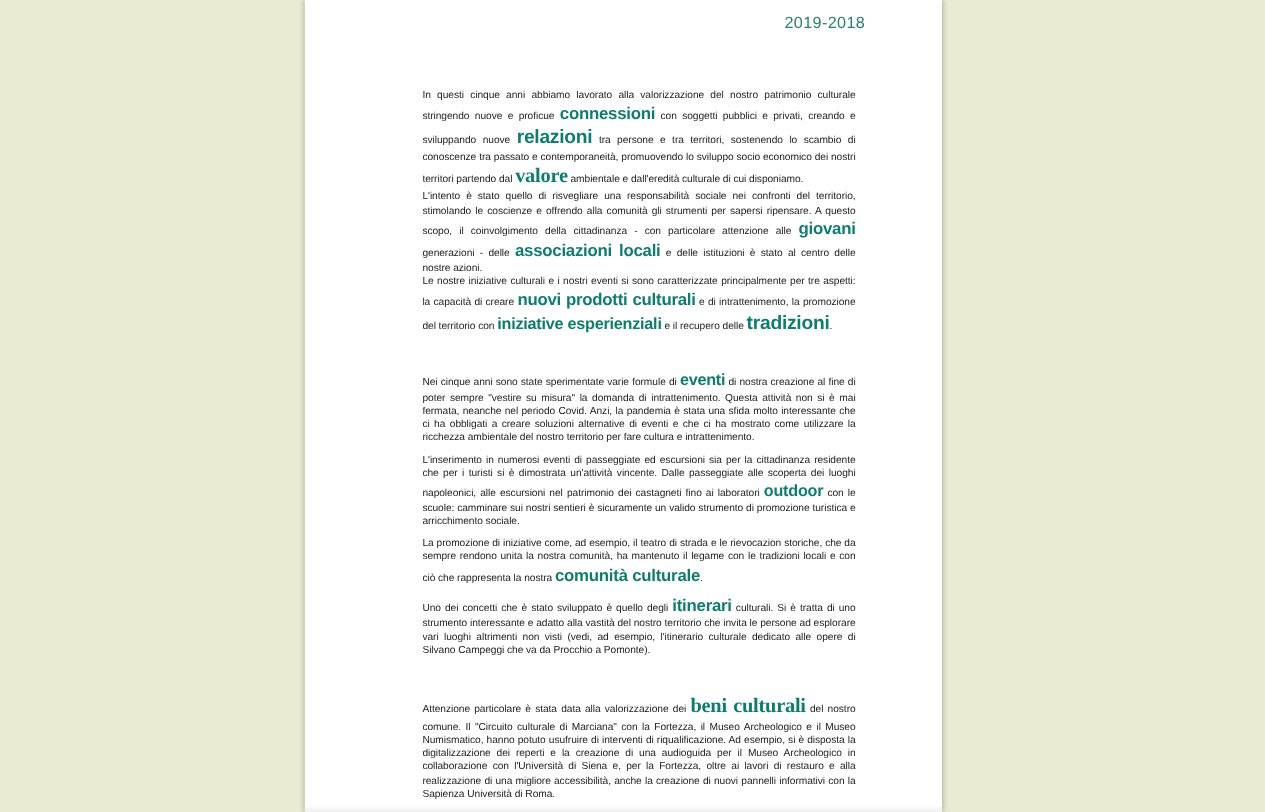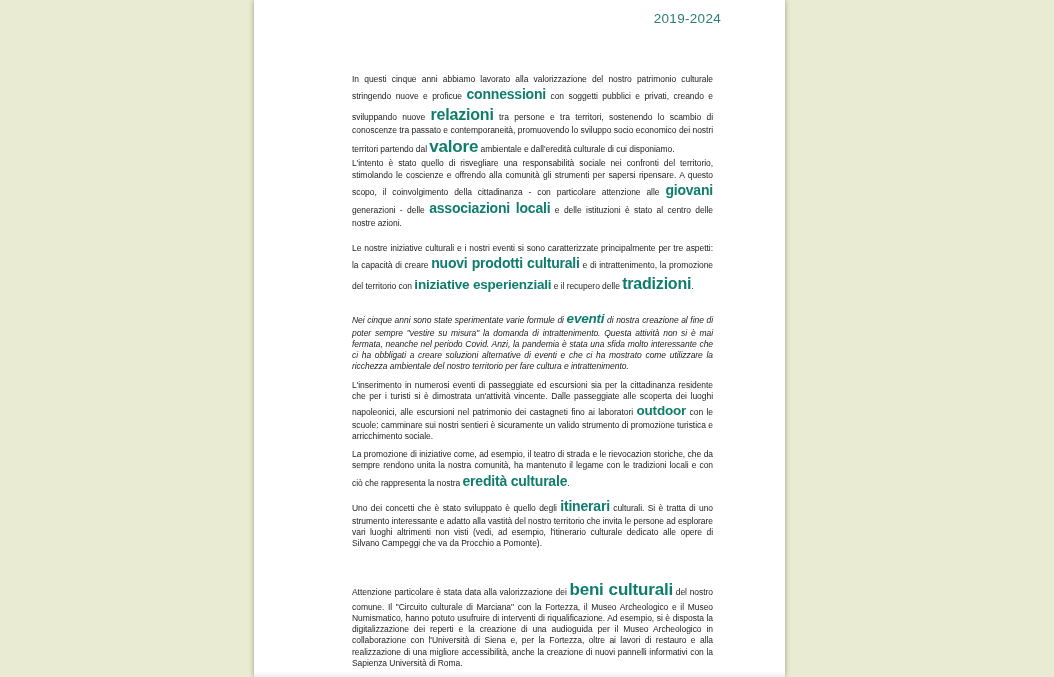--- a/index.html
+++ b/index.html
@@ -50,43 +50,43 @@
     font-size: 8.5px;
     letter-spacing: -0.05px;
     line-height: 1.32;
     text-align: justify;
   }
   .para {
     margin: 0;
   }
   .gap-none { margin-top: 0; }
   .gap-sm   { margin-top: 7px; }
-  .gap-md   { margin-top: 14px; }
-  .gap-lg   { margin-top: 16px; font-style: italic; }
+  .gap-md   { margin-top: 0; }
+  .gap-lg   { margin-top: 28px; }
   .gap-xl   { margin-top: 30px; }
   .em {
     font-weight: 700;
     color: var(--accent, #0f7d6e);
     letter-spacing: -0.2px;
   }
   .s1 { font-size: 16px; }
   .s2 { font-size: 13.5px; }
   .s3 { font-size: 14px; }
-  .s4 { font-size: 17px; }
+  .s4 { font-size: 17px; font-family: Liberation Serif, serif; }
 </style>
 </head>
 <body>
 
 <div class="canvas" style="--bg: #e9ebd2; --page: #ffffff; --accent: #0f7d6e; --headertext: #2b7d75; --bodytext: #1c1c1c;">
   <div class="doc-page">
-    <div class="page-header">2019-2024</div>
+    <div class="page-header">2019-2018</div>
     <div class="body-text">
         <p class="para gap-none"><span>In questi cinque anni abbiamo lavorato alla valorizzazione del nostro patrimonio culturale stringendo nuove e proficue </span><span class="em s3">connessioni</span><span> con soggetti pubblici e privati, creando e sviluppando nuove </span><span class="em s1">relazioni</span><span> tra persone e tra territori, sostenendo lo scambio di conoscenze tra passato e contemporaneità, promuovendo lo sviluppo socio economico dei nostri territori partendo dal </span><span class="em s4">valore</span><span> ambientale e dall'eredità culturale di cui disponiamo.</span></p>
         <p class="para gap-none"><span>L'intento è stato quello di risvegliare una responsabilità sociale nei confronti del territorio, stimolando le coscienze e offrendo alla comunità gli strumenti per sapersi ripensare. A questo scopo, il coinvolgimento della cittadinanza - con particolare attenzione alle </span><span class="em s3">giovani</span><span> generazioni - delle </span><span class="em s3">associazioni locali</span><span> e delle istituzioni è stato al centro delle nostre azioni.</span></p>
         <p class="para gap-md"><span>Le nostre iniziative culturali e i nostri eventi si sono caratterizzate principalmente per tre aspetti: la capacità di creare </span><span class="em s3">nuovi prodotti culturali</span><span> e di intrattenimento, la promozione del territorio con </span><span class="em s2">iniziative esperienziali</span><span> e il recupero delle </span><span class="em s1">tradizioni</span><span>.</span></p>
         <p class="para gap-lg"><span>Nei cinque anni sono state sperimentate varie formule di </span><span class="em s2">eventi</span><span> di nostra creazione al fine di poter sempre "vestire su misura" la domanda di intrattenimento. Questa attività non si è mai fermata, neanche nel periodo Covid. Anzi, la pandemia è stata una sfida molto interessante che ci ha obbligati a creare soluzioni alternative di eventi e che ci ha mostrato come utilizzare la ricchezza ambientale del nostro territorio per fare cultura e intrattenimento.</span></p>
         <p class="para gap-sm"><span>L'inserimento in numerosi eventi di passeggiate ed escursioni sia per la cittadinanza residente che per i turisti si è dimostrata un'attività vincente. Dalle passeggiate alle scoperta dei luoghi napoleonici, alle escursioni nel patrimonio dei castagneti fino ai laboratori </span><span class="em s2">outdoor</span><span> con le scuole: camminare sui nostri sentieri è sicuramente un valido strumento di promozione turistica e arricchimento sociale.</span></p>
-        <p class="para gap-sm"><span>La promozione di iniziative come, ad esempio, il teatro di strada e le rievocazion storiche, che da sempre rendono unita la nostra comunità, ha mantenuto il legame con le tradizioni locali e con ciò che rappresenta la nostra </span><span class="em s3">eredità culturale</span><span>.</span></p>
+        <p class="para gap-sm"><span>La promozione di iniziative come, ad esempio, il teatro di strada e le rievocazion storiche, che da sempre rendono unita la nostra comunità, ha mantenuto il legame con le tradizioni locali e con ciò che rappresenta la nostra </span><span class="em s3">comunità culturale</span><span>.</span></p>
         <p class="para gap-sm"><span>Uno dei concetti che è stato sviluppato è quello degli </span><span class="em s3">itinerari</span><span> culturali. Si è tratta di uno strumento interessante e adatto alla vastità del nostro territorio che invita le persone ad esplorare vari luoghi altrimenti non visti (vedi, ad esempio, l'itinerario culturale dedicato alle opere di Silvano Campeggi che va da Procchio a Pomonte).</span></p>
         <p class="para gap-xl"><span>Attenzione particolare è stata data alla valorizzazione dei </span><span class="em s4">beni culturali</span><span> del nostro comune. Il "Circuito culturale di Marciana" con la Fortezza, il Museo Archeologico e il Museo Numismatico, hanno potuto usufruire di interventi di riqualificazione. Ad esempio, si è disposta la digitalizzazione dei reperti e la creazione di una audioguida per il Museo Archeologico in collaborazione con l'Università di Siena e, per la Fortezza, oltre ai lavori di restauro e alla realizzazione di una migliore accessibilità, anche la creazione di nuovi pannelli informativi con la Sapienza Università di Roma.</span></p>
       </div>
   </div>
 </div>
 
 </body></html>

